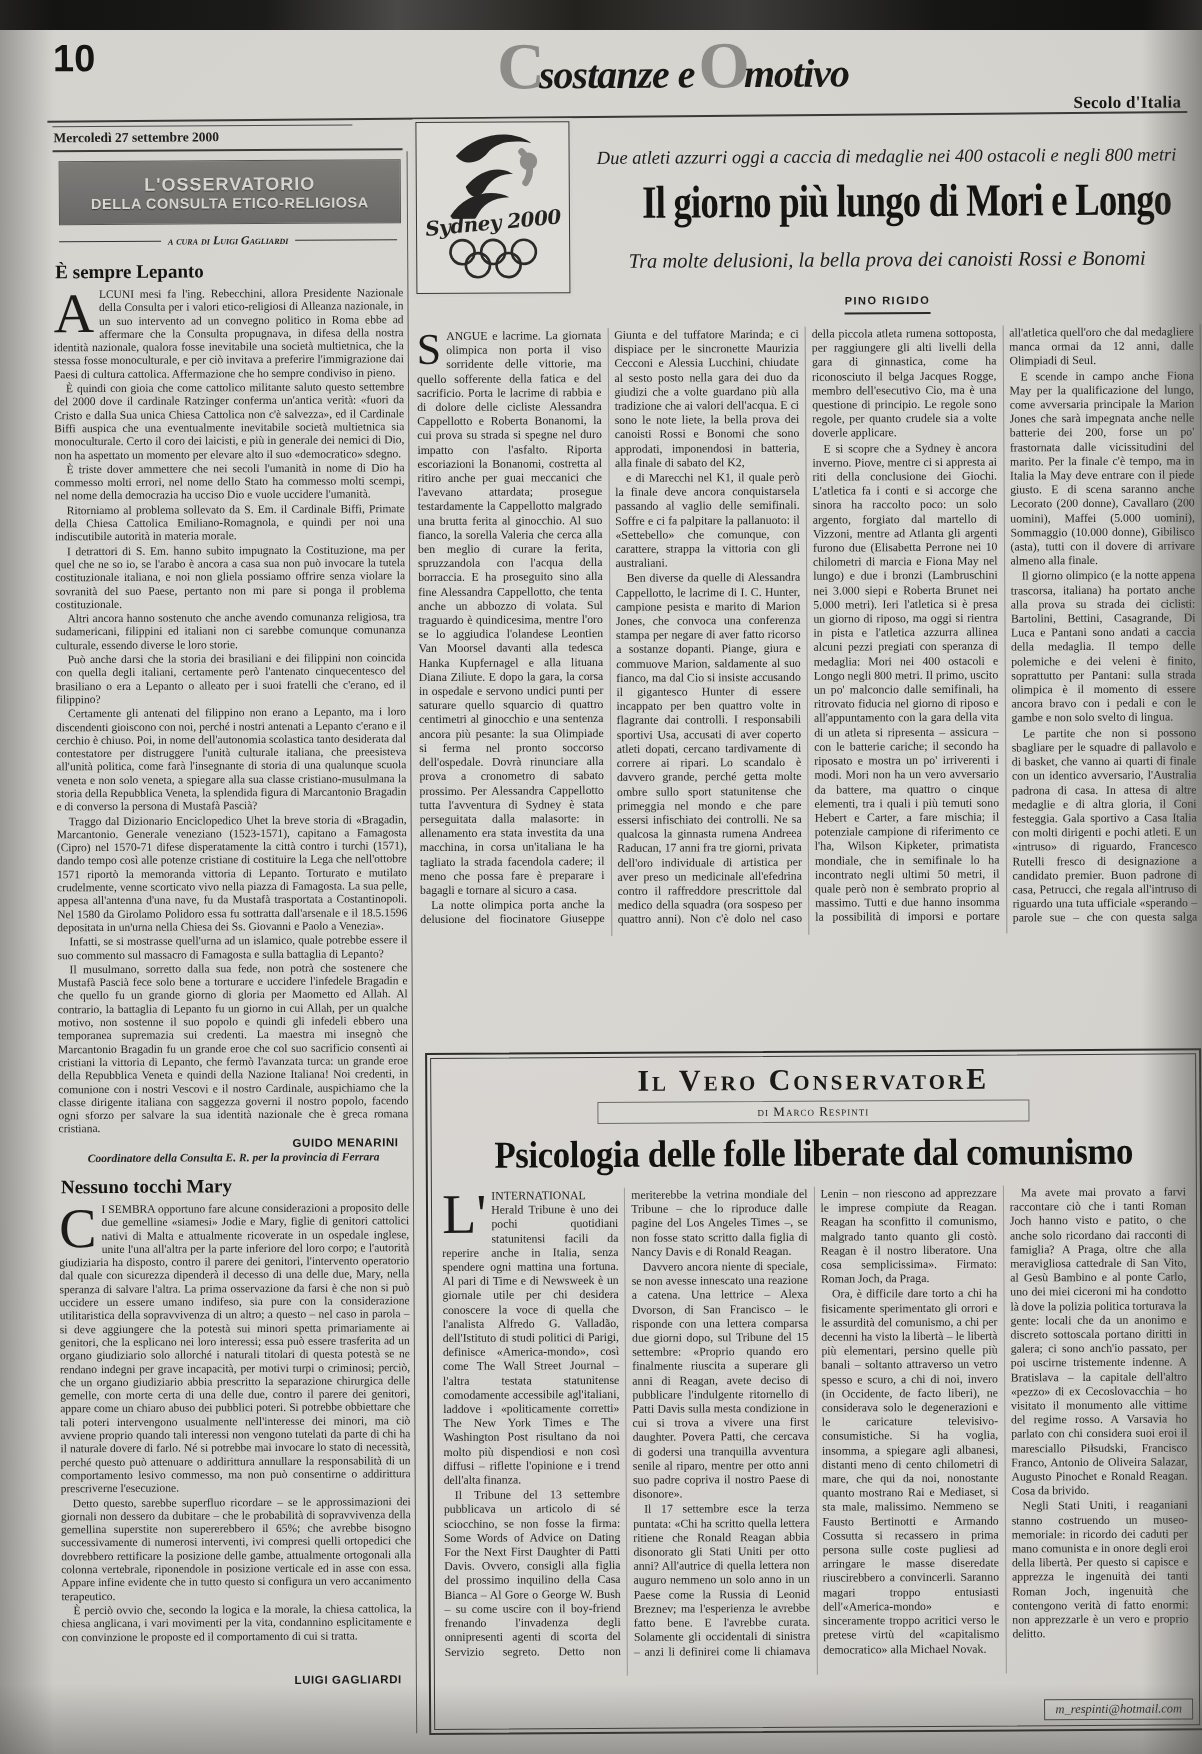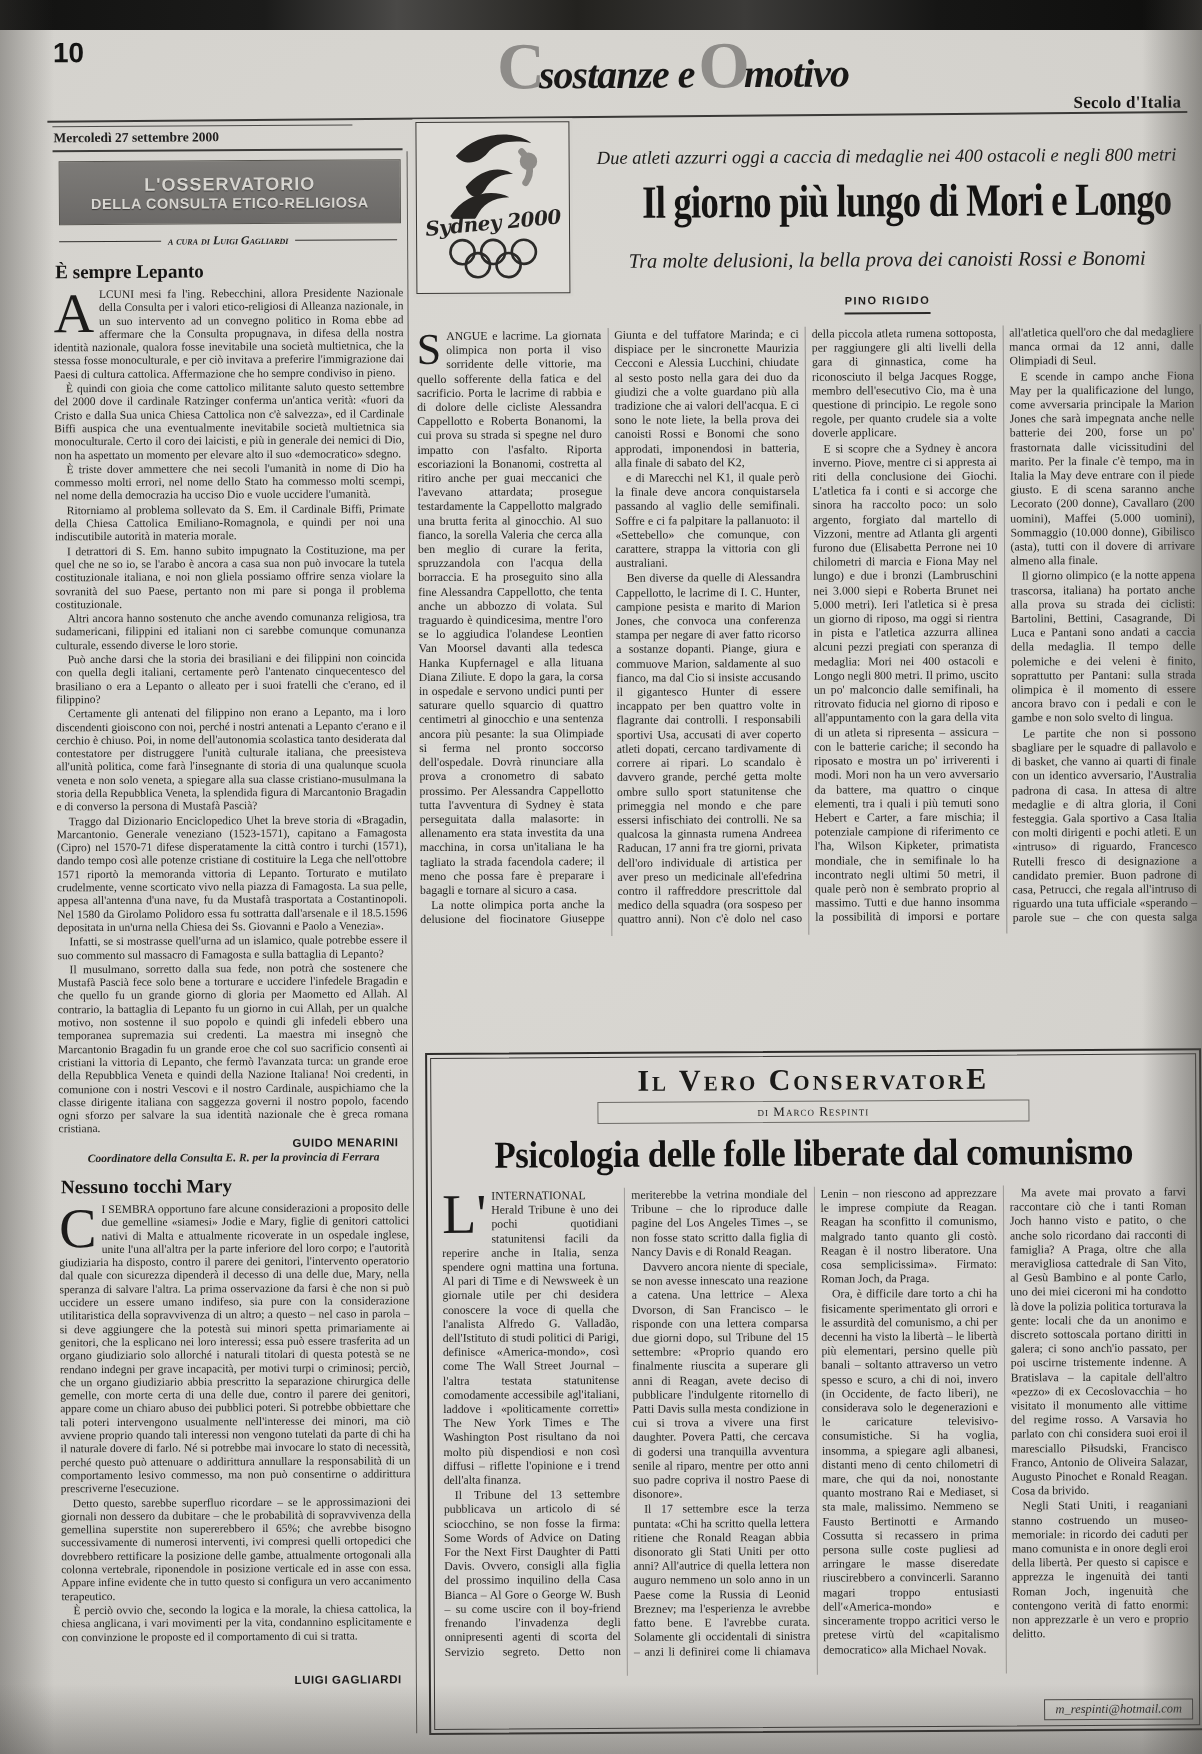--- a/index.html
+++ b/index.html
@@ -10,21 +10,21 @@
   
   .top-strip{position:absolute;top:0;left:0;width:100%;height:30px;
     background:linear-gradient(90deg,#121211 0%,#1b1b1a 22%,#4a4947 33%,#23221f 48%,#3c3b39 62%,#161615 78%,#0e0e0d 100%);}
   .left-shade{position:absolute;top:0;left:0;width:54px;height:100%;
     background:linear-gradient(90deg,rgba(60,58,55,.38),rgba(60,58,55,0));pointer-events:none;}
   .right-shade{position:absolute;top:0;right:0;width:60px;height:100%;
     background:linear-gradient(270deg,rgba(70,68,64,.5),rgba(70,68,64,0));pointer-events:none;}
   .bottom-shade{position:absolute;bottom:0;left:0;width:100%;height:70px;
     background:linear-gradient(0deg,rgba(75,73,70,.42),rgba(75,73,70,0));pointer-events:none;}
   
-  .page-num{position:absolute;left:58px;top:34px;font-family:"Liberation Sans",sans-serif;font-weight:bold;font-size:28px;color:#141413;}
+  .page-num{position:absolute;left:58px;top:34px;font-family:"Liberation Sans",sans-serif;font-weight:bold;font-size:38px;color:#141413;}
   .section-title{position:absolute;left:420px;top:36px;width:520px;display:flex;justify-content:center;align-items:baseline;white-space:nowrap;}
   .section-title .big{font-size:66px;font-weight:bold;color:#8e8c89;line-height:60px;font-family:"Liberation Serif",serif;}
   .section-title .it{font-size:40px;font-weight:bold;font-style:italic;color:#191817;margin:0 4px 0 -6px;letter-spacing:-1px;}
   .header-rule{position:absolute;left:52px;top:116px;width:1140px;height:2px;background:#3a3937;transform:rotate(-0.15deg);}
   .masthead{position:absolute;right:16px;top:96px;font-size:17px;font-weight:bold;letter-spacing:.3px;color:#181716;}
   .date-rule-a{position:absolute;left:57px;top:123px;width:300px;height:1px;background:#4b4a48;}
   .date-line{position:absolute;left:58px;top:127px;font-size:13.5px;font-weight:bold;color:#222120;}
   .date-rule-b{position:absolute;left:57px;top:147px;width:350px;height:2px;background:#3c3b39;}
   .col-divider{position:absolute;left:411px;top:150px;width:1px;height:1582px;background:#5a5854;}
   

